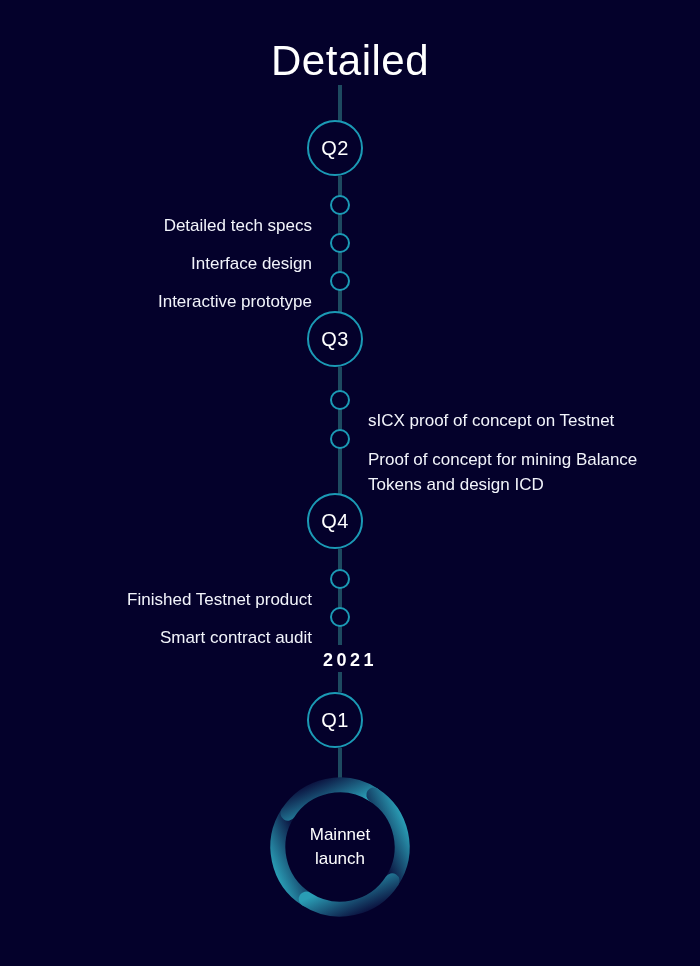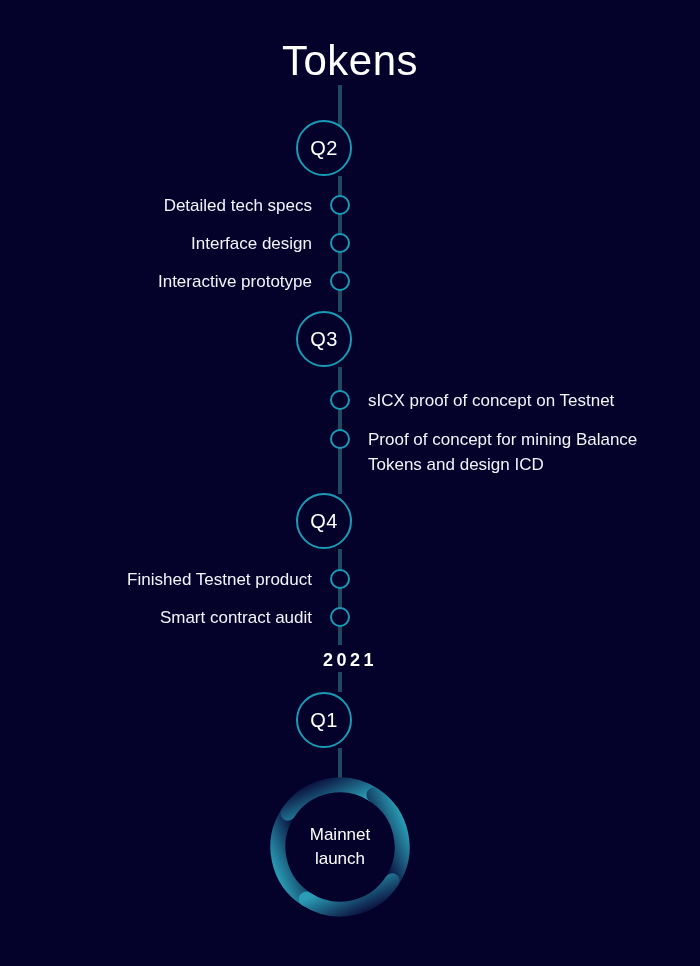--- a/index.html
+++ b/index.html
@@ -44,21 +44,21 @@
     width: 4px;
     background: #1d4a60;
   }
 
   
   .qnode {
     position: absolute;
     width: 56px;
     height: 56px;
     margin-left: -28px;
-    left: 324px;
+    left: 335px;
     border: 2px solid #1b9ab5;
     border-radius: 50%;
     background: #04012b;
     box-sizing: border-box;
     display: flex;
     align-items: center;
     justify-content: center;
     font-size: 20px;
     font-weight: 300;
     letter-spacing: 0.5px;
@@ -78,20 +78,21 @@
     box-sizing: border-box;
   }
 
   
   .label {
     position: absolute;
     font-size: 17px;
     font-weight: 300;
     color: #f2f4fb;
     line-height: 25px;
+    margin-top: 20px;
   }
   .label.left {
     right: 388px;           
     text-align: right;
     width: 300px;
   }
   .label.right {
     left: 368px;
     text-align: left;
     width: 310px;
@@ -135,21 +136,21 @@
     line-height: 24px;
     color: #ffffff;
     text-align: right;
   }
 </style>
 </head>
 <body>
 
 <div class="stage">
 
-  <div class="title">Tokens</div>
+  <div class="title">Detailed</div>
 
   <div class="spine" style="top:85px;  height:45px;"></div>
   <div class="spine" style="top:176px; height:136px;"></div>
   <div class="spine" style="top:367px; height:127px;"></div>
   <div class="spine" style="top:549px; height:96px;"></div>
   <div class="spine" style="top:672px; height:20px;"></div>
   <div class="spine" style="top:748px; height:30px;"></div>
 
   <div class="qnode" style="top:120px;">
     <span>Q2</span>

